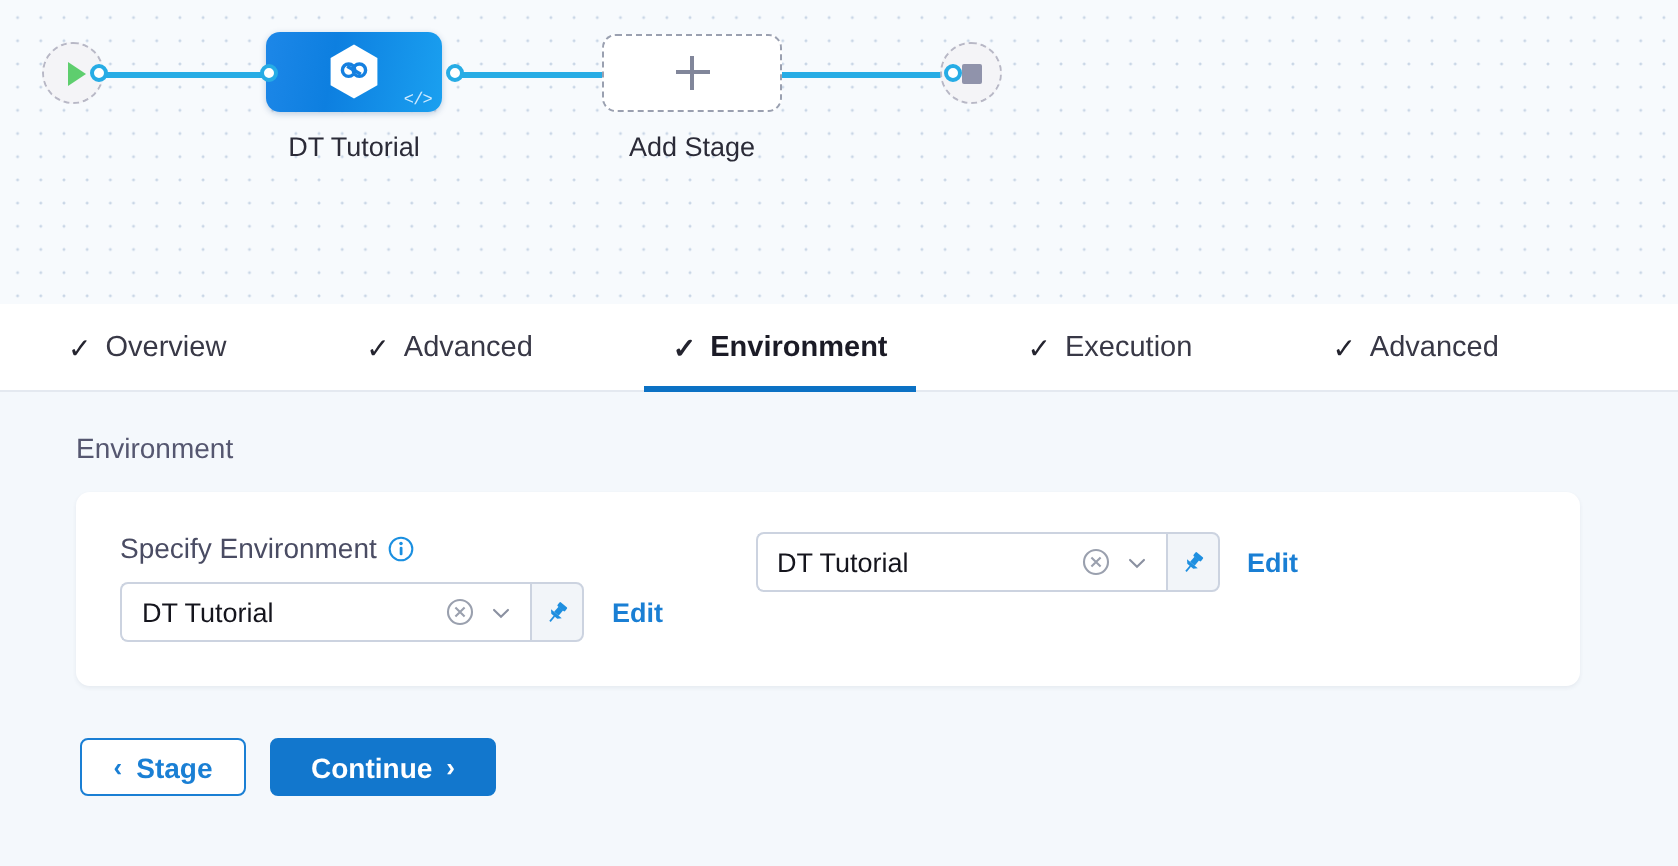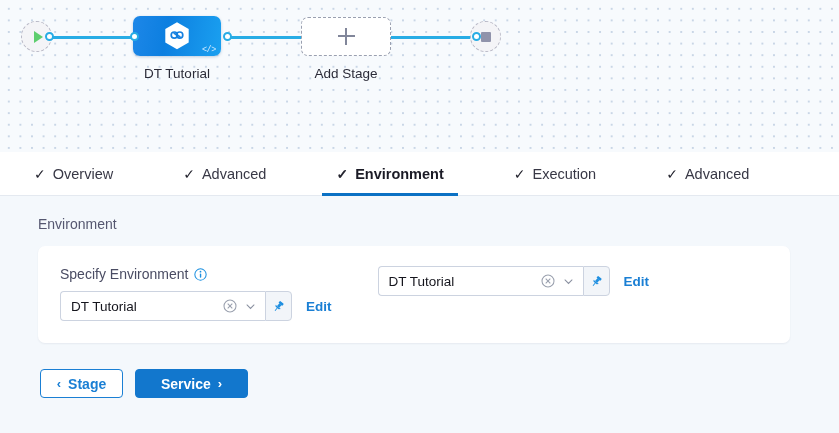--- a/index.html
+++ b/index.html
@@ -440,18 +440,18 @@
     </div>
 
   </div>
 
   <div class="footer">
     <div class="btn btn-back">
       <span class="chevglyph">‹</span>
       <span>Stage</span>
     </div>
     <div class="btn btn-continue">
-      <span>Service</span>
+      <span>Continue</span>
       <span class="chevglyph">›</span>
     </div>
   </div>
 
 </div>
 
 </body></html>

